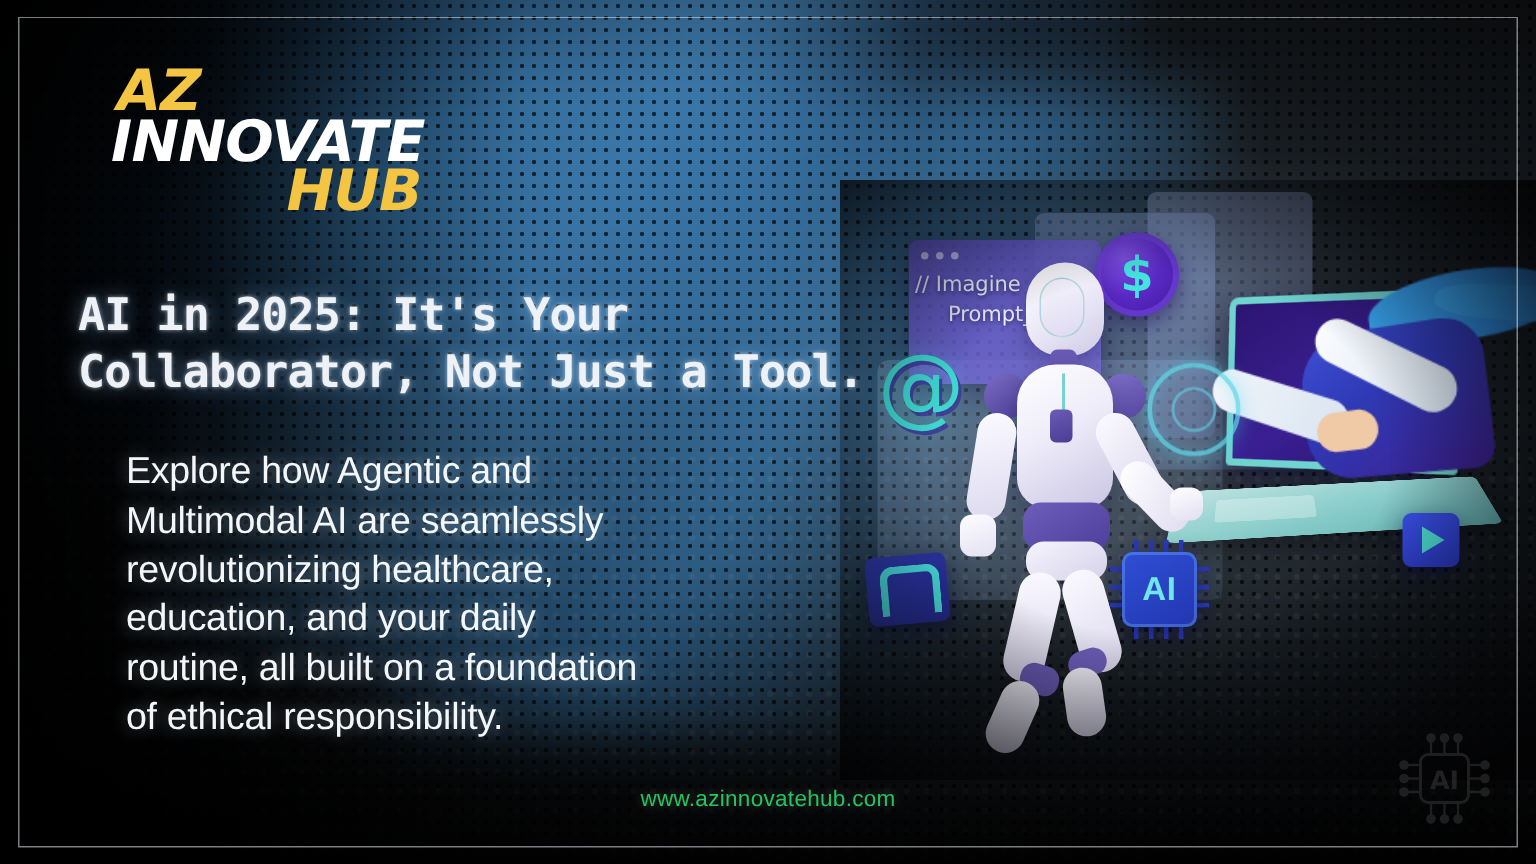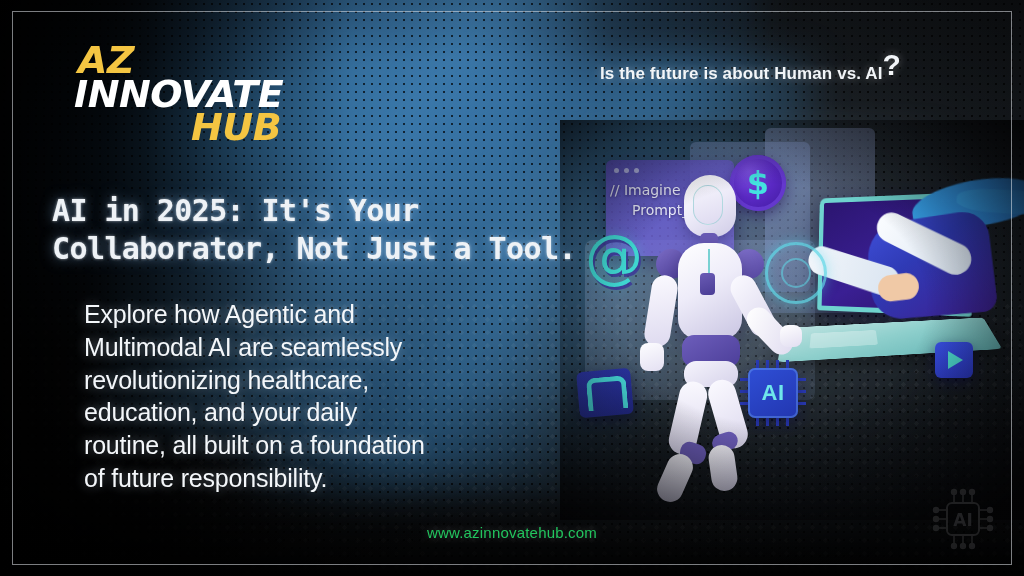--- a/index.html
+++ b/index.html
@@ -489,36 +489,33 @@
 
     <div class="illus-fade"></div>
   </div>
 
   <div class="logo">
     <div class="logo-l1">AZ</div>
     <div class="logo-l2">INNOVATE</div>
     <div class="logo-l3">HUB</div>
   </div>
 
-  <div class="kicker">
-    <span>Is the future is about Human vs. AI</span><span class="qmark">?</span>
-  </div>
 
   <div class="headline">
     <div>AI in 2025: It's Your</div>
     <div>Collaborator, Not Just a Tool.</div>
   </div>
 
   <div class="body-copy">
     <div>Explore how Agentic and</div>
     <div>Multimodal AI are seamlessly</div>
     <div>revolutionizing healthcare,</div>
     <div>education, and your daily</div>
     <div>routine, all built on a foundation</div>
-    <div>of future responsibility.</div>
+    <div>of ethical responsibility.</div>
   </div>
 
   <div class="footer-url">www.azinnovatehub.com</div>
 
   <div class="watermark">
     <svg viewBox="0 0 66 66" aria-hidden="true">
       <rect x="17" y="17" width="32" height="32" rx="5" fill="none" stroke="#3a3a3c" stroke-width="2"></rect>
       <text x="33" y="40" text-anchor="middle" font-family="DejaVu Sans, sans-serif" font-size="17" font-weight="700" fill="#3f3f42">AI</text>
       <g stroke="#3a3a3c" stroke-width="1.6" fill="#3a3a3c">
         <line x1="24" y1="17" x2="24" y2="7"></line>

